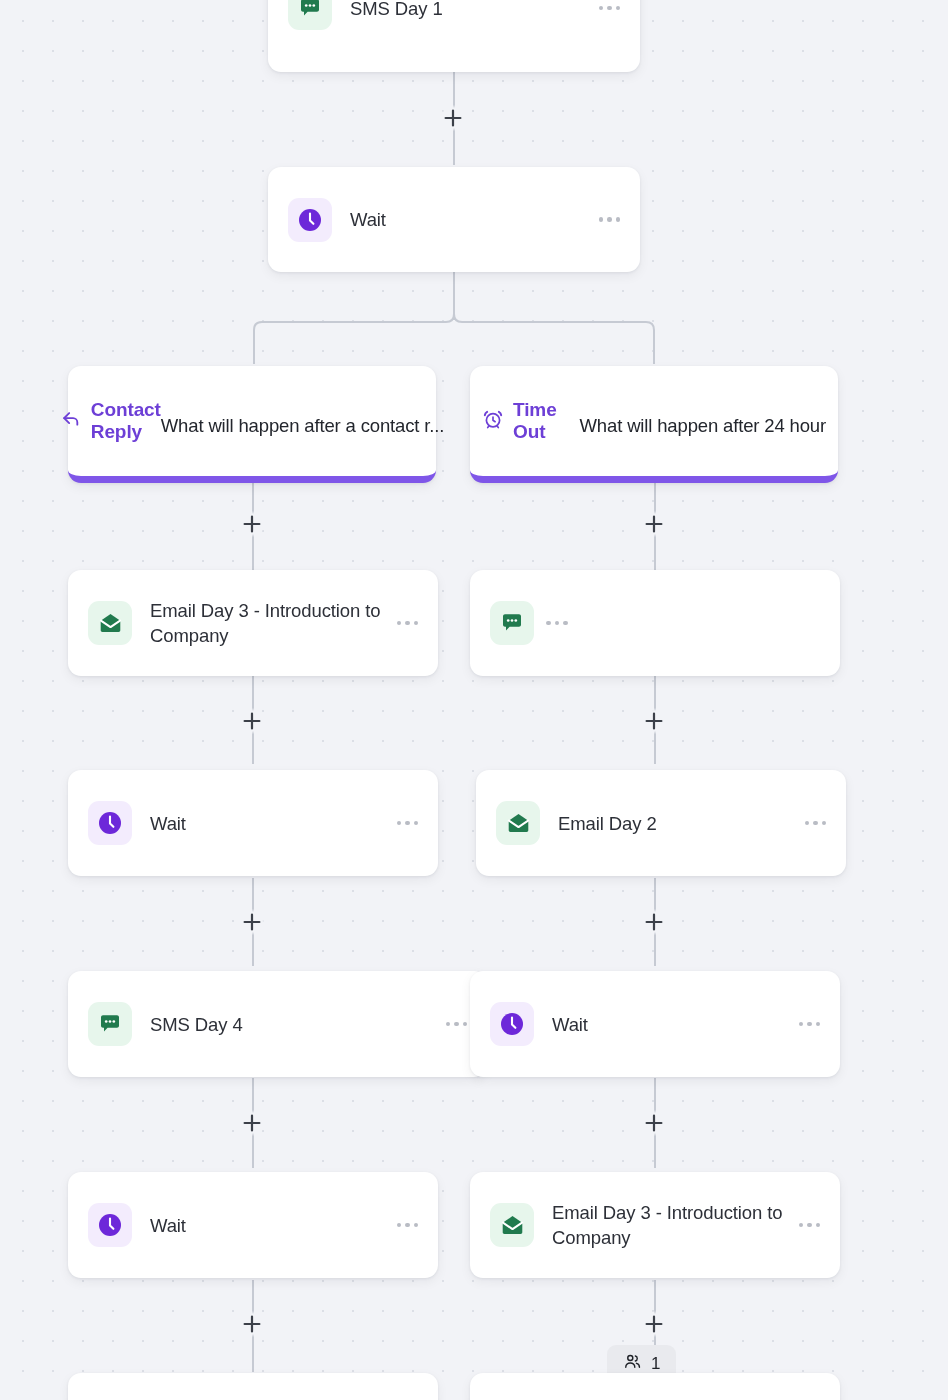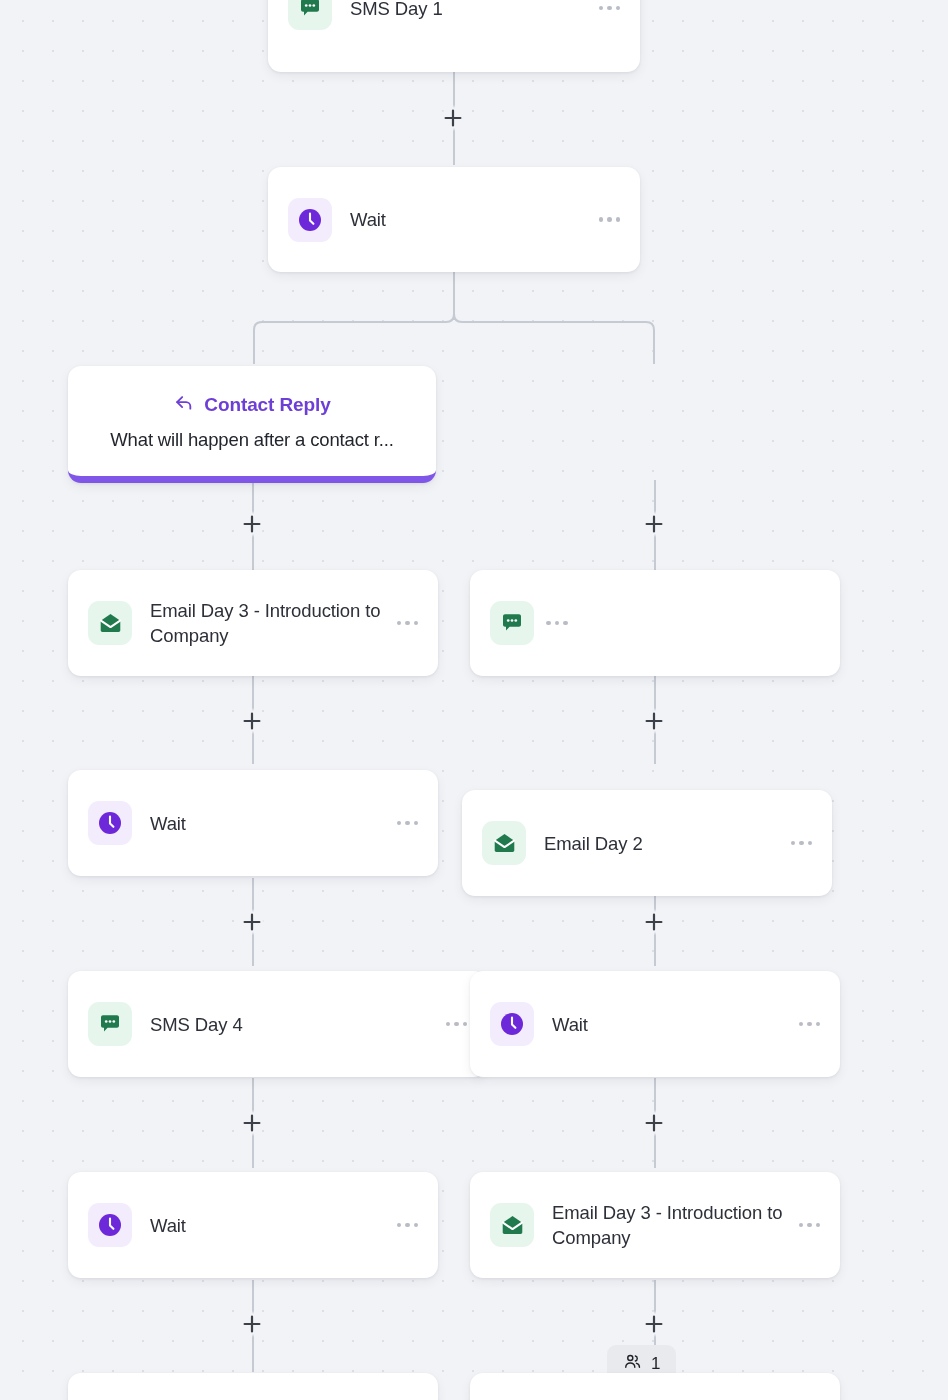--- a/index.html
+++ b/index.html
@@ -100,21 +100,21 @@
 
   
   .branch {
     position: absolute;
     background: #ffffff;
     border-radius: 13px;
     border-bottom: 7px solid #7f56e8;
     box-shadow: 0 1px 3px rgba(16,24,40,0.07), 0 4px 12px rgba(16,24,40,0.06);
     z-index: 3;
     display: flex;
-    flex-direction: column;
+    flex-direction: row;
     align-items: center;
     justify-content: center;
     padding: 16px 12px;
     cursor: pointer;
   }
   .branch-title {
     display: flex;
     align-items: center;
     gap: 9px;
     font-size: 19px;
@@ -215,20 +215,35 @@
         <svg width="22" height="22" viewBox="0 0 24 24" fill="none">
           <path d="M10 5.5L4.5 11l5.5 5.5" stroke="#6d3fd6" stroke-width="2" stroke-linecap="round" stroke-linejoin="round"></path>
           <path d="M4.5 11h9.8a4.6 4.6 0 0 1 4.6 4.6v2.6" stroke="#6d3fd6" stroke-width="2" stroke-linecap="round" stroke-linejoin="round"></path>
         </svg>
       </span>
       <span>Contact Reply</span>
     </div>
     <div class="branch-desc">What will happen after a contact r...</div>
   </div>
 
+  <div class="branch" style="left:470px; top:366px; width:368px; height:117px;">
+    <div class="branch-title">
+      <span>
+        <svg width="22" height="22" viewBox="0 0 24 24" fill="none">
+          <circle cx="12" cy="13.4" r="7.2" stroke="#6d3fd6" stroke-width="1.9"></circle>
+          <path d="M12 9.8v3.6l2.3 1.6" stroke="#6d3fd6" stroke-width="1.8" stroke-linecap="round" stroke-linejoin="round"></path>
+          <path d="M5.6 4.2C4.2 4.9 3.3 6.2 3.1 7.8" stroke="#6d3fd6" stroke-width="2.2" stroke-linecap="round"></path>
+          <path d="M18.4 4.2c1.4.7 2.3 2 2.5 3.6" stroke="#6d3fd6" stroke-width="2.2" stroke-linecap="round"></path>
+          <path d="M7.6 19.6l-1.4 1.8M16.4 19.6l1.4 1.8" stroke="#6d3fd6" stroke-width="1.8" stroke-linecap="round"></path>
+        </svg>
+      </span>
+      <span>Time Out</span>
+    </div>
+    <div class="branch-desc">What will happen after 24 hour</div>
+  </div>
 
   <div class="plus" style="left:252px; top:524px;">
     <svg width="18" height="18" viewBox="0 0 18 18">
         <path d="M9 1.6v14.8M1.6 9h14.8" stroke="#3c4049" stroke-width="2.2" stroke-linecap="round"></path>
       </svg>
   </div>
   <div class="plus" style="left:654px; top:524px;">
     <svg width="18" height="18" viewBox="0 0 18 18">
         <path d="M9 1.6v14.8M1.6 9h14.8" stroke="#3c4049" stroke-width="2.2" stroke-linecap="round"></path>
       </svg>
@@ -284,21 +299,21 @@
       </svg>
     </div>
     <div class="node-label">Wait</div>
     <div class="dots">
         <i></i>
         <i></i>
         <i></i>
       </div>
   </div>
 
-  <div class="node" style="left:462px; top:770px; width:370px; height:106px;margin-top:20px;">
+  <div class="node" style="left:476px; top:770px; width:370px; height:106px;">
     <div class="node-icon icon-green">
       <svg width="25" height="25" viewBox="0 0 24 24">
         <path d="M2.6 9.4 12 2.9l9.4 6.5v9.1c0 .9-.7 1.6-1.6 1.6H4.2c-.9 0-1.6-.7-1.6-1.6V9.4z" fill="#217a4e"></path>
         <path d="M2.8 9.3 12 15.4l9.2-6.1" stroke="#ffffff" stroke-width="2" fill="none" stroke-linecap="round" stroke-linejoin="round"></path>
       </svg>
     </div>
     <div class="node-label">Email Day 2</div>
     <div class="dots">
         <i></i>
         <i></i>

